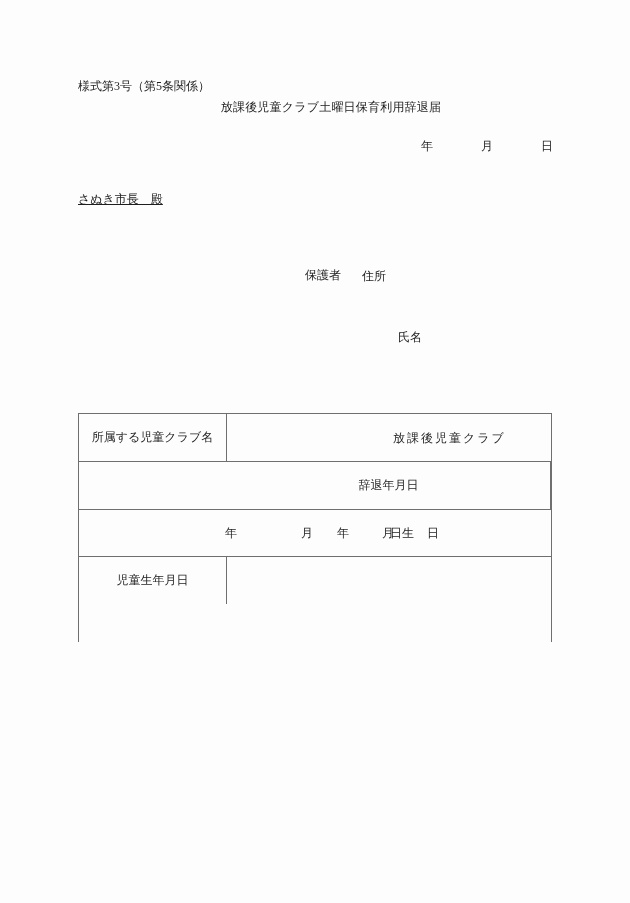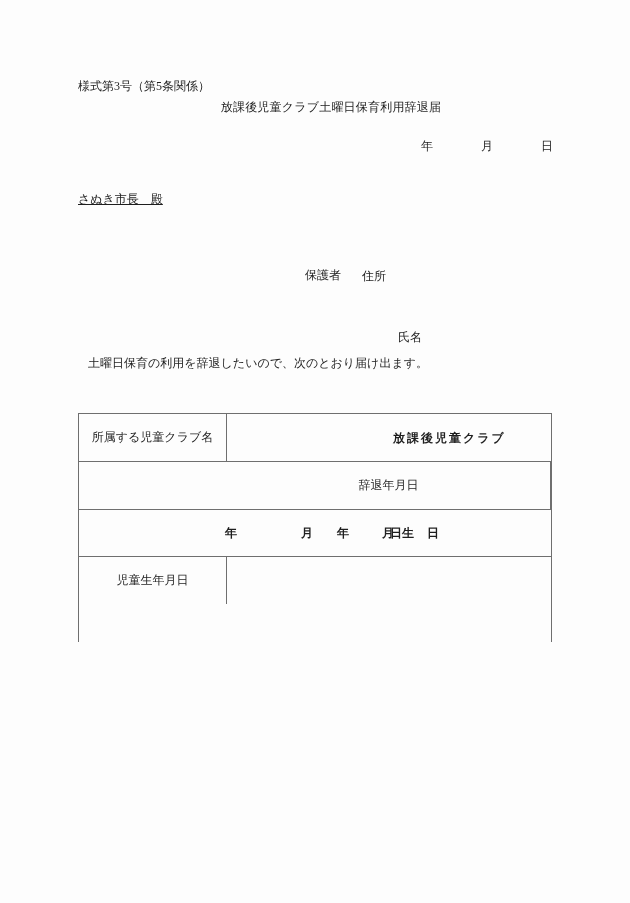--- a/index.html
+++ b/index.html
@@ -79,21 +79,20 @@
     display: flex;
     align-items: center;
     justify-content: center;
     text-align: center;
   }
   .bb {
     border-bottom: 1px solid #6f6f6f;
   }
   .val {
     position: relative;
-    font-weight: bold;
   }
   .vs {
     position: absolute;
     top: 50%;
     transform: translateY(-50%);
     white-space: pre;
   }
   .club-value { left: 166px; letter-spacing: 2px; }
   .birth-y { left: 146px; }
   .birth-m { left: 222px; }
@@ -116,21 +115,20 @@
     <span class="dl-m">月</span>
     <span class="dl-d">日</span>
   </div>
 
   <div class="addressee">さぬき市長　殿</div>
 
   <span class="guardian-label">保護者</span>
   <span class="address-label">住所</span>
   <span class="name-label">氏名</span>
 
-  <div class="body-text">土曜日保育の利用を辞退したいので、次のとおり届け出ます。</div>
 
   <div class="form-table">
 
     <div class="cell lbl bb">所属する児童クラブ名</div>
     <div class="cell val bb">
       <span class="vs club-value">放課後児童クラブ</span>
     </div>
 
     <div class="cell val bb"></div>
 

